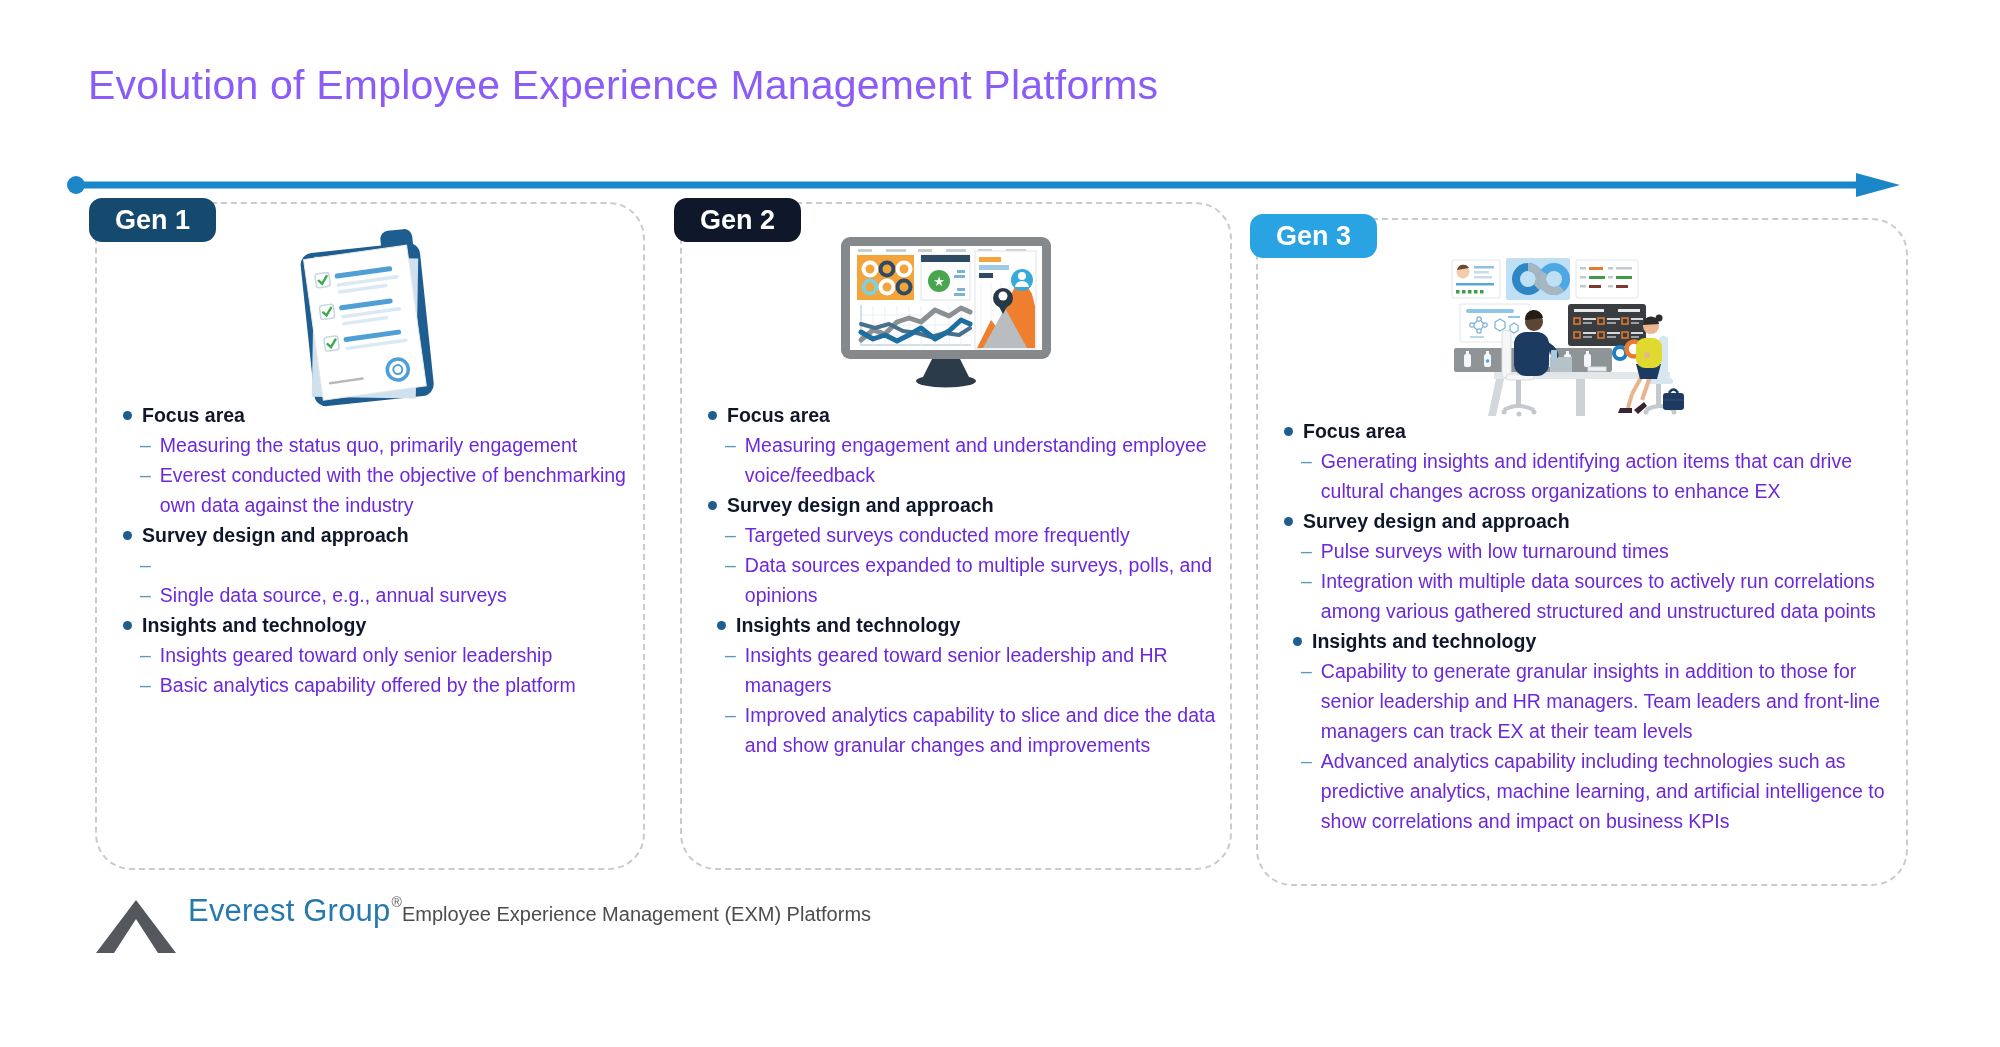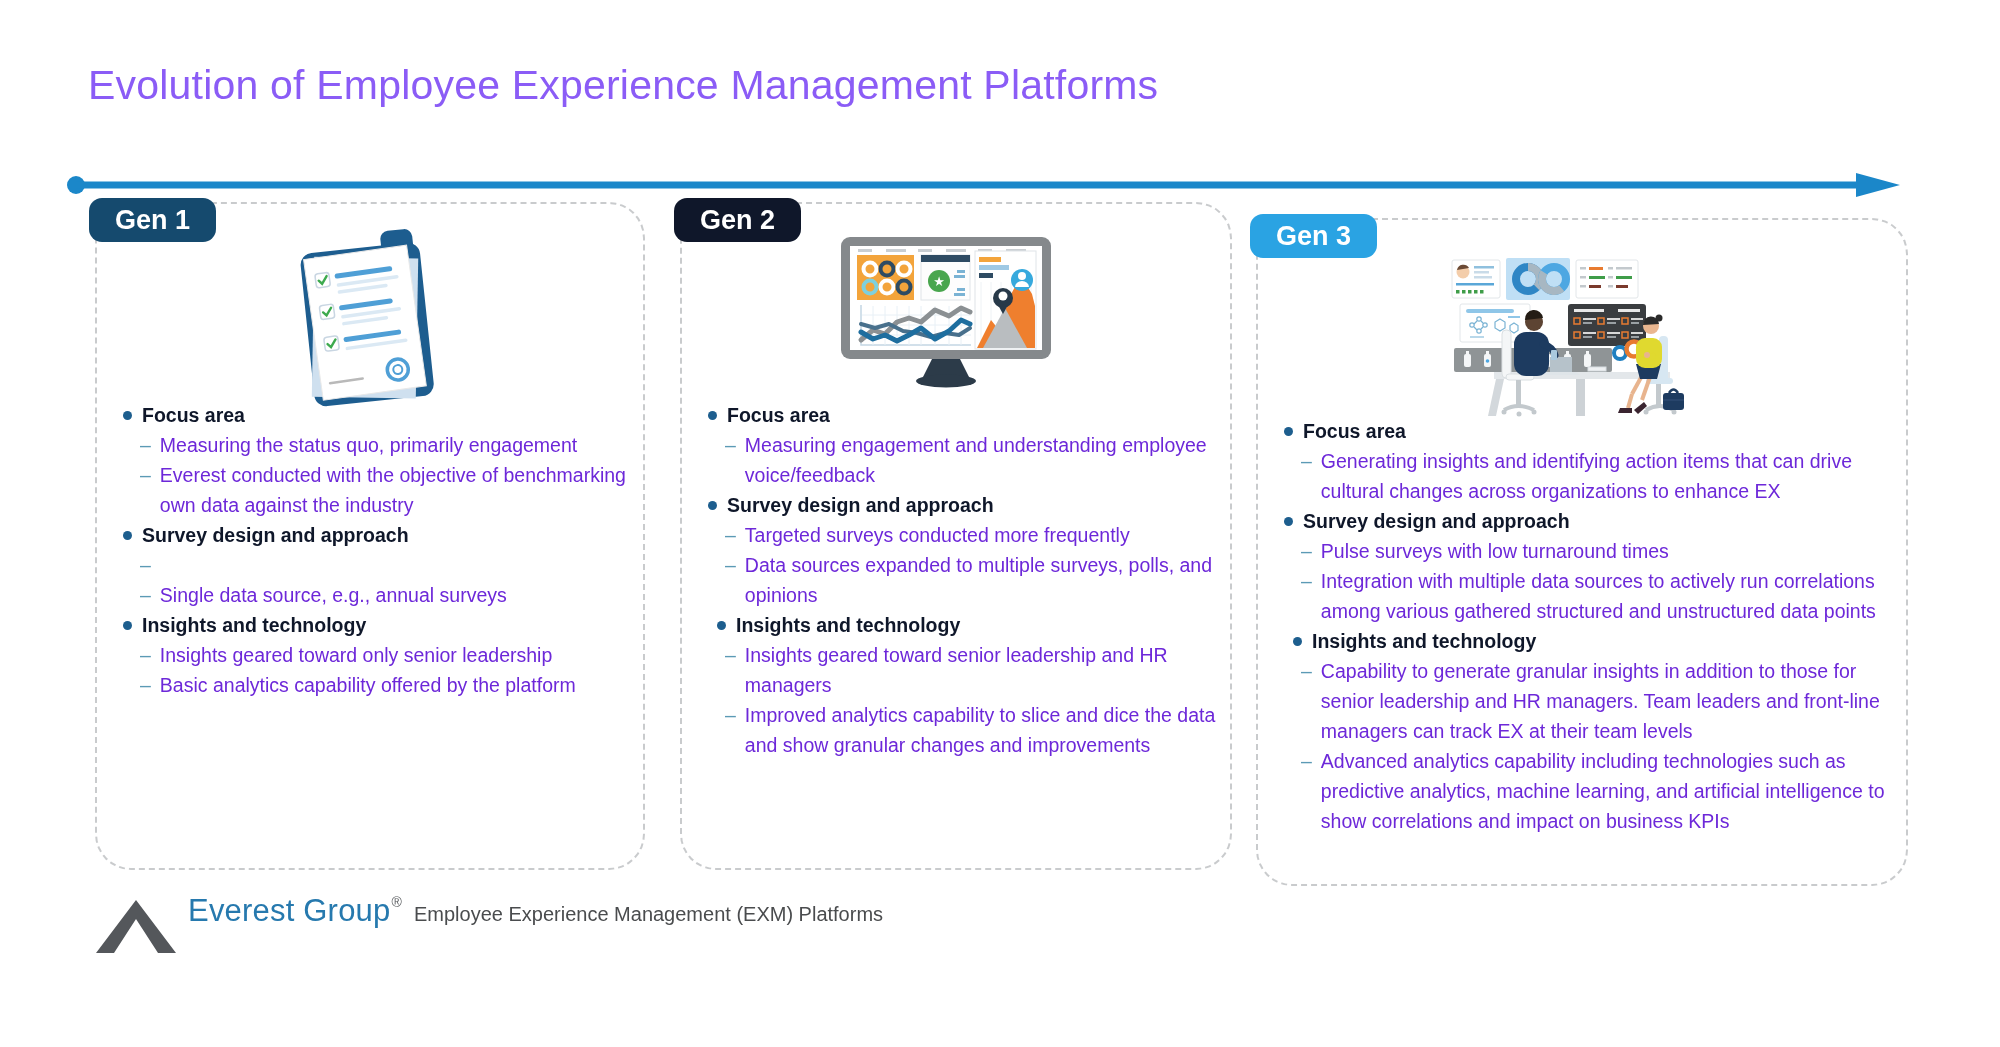--- a/index.html
+++ b/index.html
@@ -43,21 +43,21 @@
   .item{display:flex;gap:9px;padding-left:17px;line-height:30px;}
   .dash{color:#5b9ab5;flex:none;}
   .item-text{color:#6d28d9;}
   
   .footer{
     position:absolute;left:90px;top:893px;display:flex;align-items:baseline;
   }
   .logo-mark{align-self:flex-end;margin-right:6px;}
   .logo-text{font-size:31px;color:#2679ae;font-weight:500;letter-spacing:0.2px;}
   .logo-reg{font-size:14px;color:#5a5d60;vertical-align:14px;margin-left:1px;}
-  .footer-caption{font-size:20px;color:#4a4c4e;margin-left:12px;}
+  .footer-caption{font-size:20px;color:#4a4c4e;margin-left:0;}
 </style>
 </head>
 <body>
 
 <div class="page-title">Evolution of Employee Experience Management Platforms</div>
 
 <svg class="timeline-svg" width="1850" height="30" viewBox="0 0 1850 30">
   <circle cx="12" cy="15" r="9" fill="#1b87c9"></circle>
   <rect x="12" y="11.5" width="1782" height="7" fill="#1b87c9"></rect>
   <polygon points="1792,3 1836,15 1792,27" fill="#1b87c9"></polygon>

